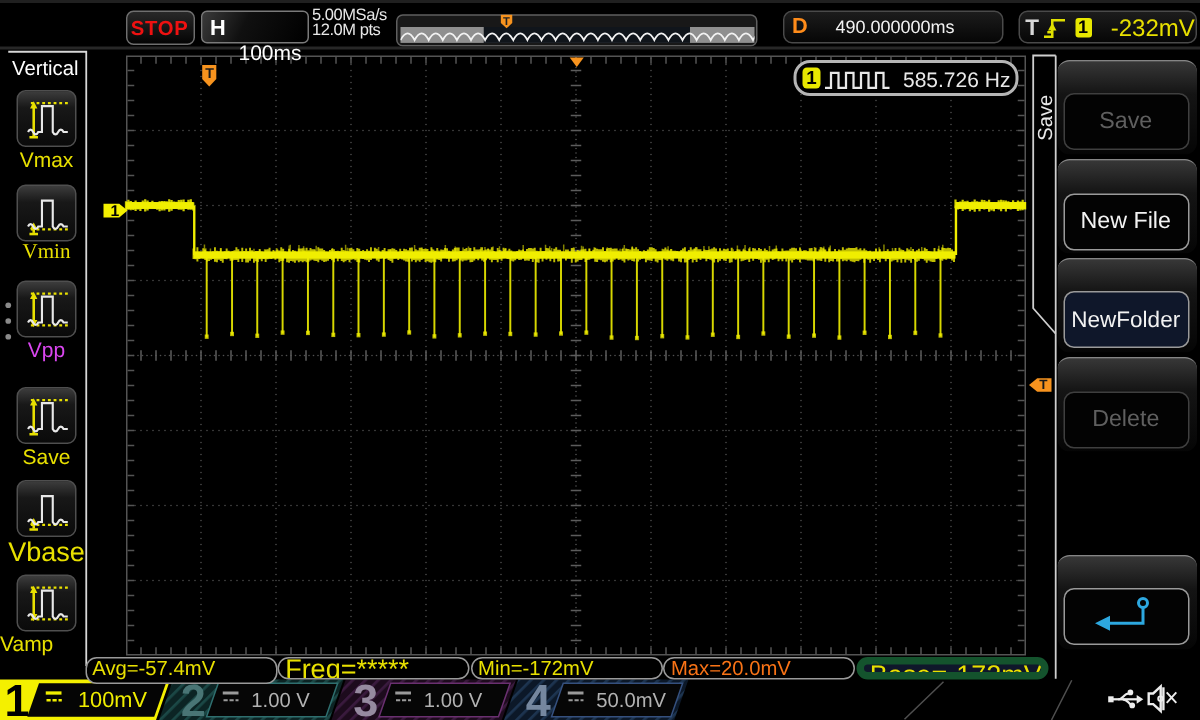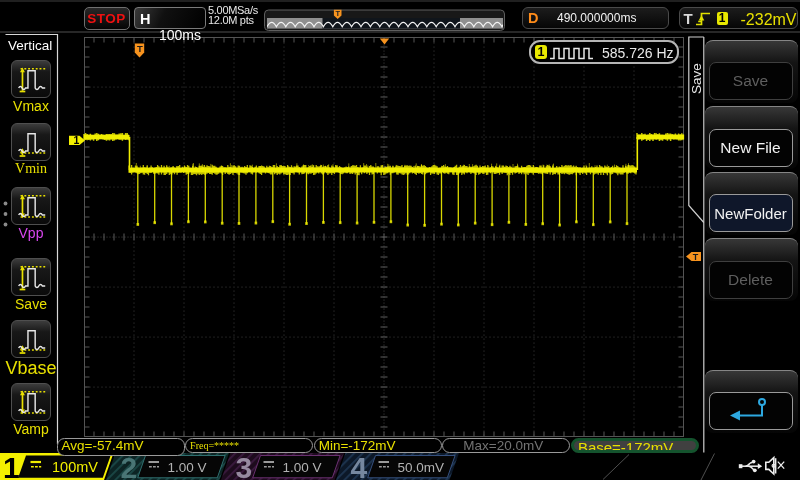--- a/index.html
+++ b/index.html
@@ -205,33 +205,33 @@
       </svg></div>
     <div style="position:absolute;left:0;top:357.5px;width:62px;text-align:center;font-size:18px;color:#e8e000;font-family:'Liberation Sans',sans-serif">Vbase</div>
     <div style="position:absolute;left:11px;top:383px;width:40px;height:38px;border-radius:6px;background:linear-gradient(#3c3c3c,#181818 30%,#0a0a0a);border:1px solid #4f4f4f;box-sizing:border-box"><svg width="38" height="36" viewBox="0 0 40 38">
         <path d="M9 8.2h26" stroke="#e8e000" stroke-width="1.6" stroke-dasharray="2 2" fill="none"></path>
         <path d="M9 30.6h26" stroke="#e8e000" stroke-width="1.6" stroke-dasharray="2 2" fill="none"></path>
         <path d="M11 10V29" stroke="#e8e000" stroke-width="1.8"></path>
         <polygon points="11,6.9 8.4,12 13.6,12" fill="#e8e000"></polygon>
         <polygon points="11,31.8 8.4,26.8 13.6,26.8" fill="#e8e000"></polygon>
         <path d="M7 28.5c1 -2.2 2.6 -2.2 3.6 0c1 2.2 2.6 2.2 3.6 0h2.6V10.3h7.6v18.2c1 2.2 2.8 2.2 3.8 0c1 -2.2 2.8 -2.2 3.8 0h3" stroke="#e8e8e8" stroke-width="1.5" fill="none"></path>
       </svg></div>
-    <div style="position:absolute;left:0;top:420.5px;width:62px;text-align:center;font-size:14px;color:#e8e000;font-family:'Liberation Sans',sans-serif">Vamp</div>
+    <div style="position:absolute;left:0;top:420.5px;width:62px;font-size:14px;color:#e8e000;font-family:'Liberation Sans',sans-serif">Vamp</div>
 <div style="position:absolute;left:678px;top:71px;width:37px;height:15px;color:#e8e8e8;font-size:13.5px;font-family:'Liberation Sans',sans-serif;text-align:center;transform:rotate(-90deg);white-space:nowrap">Save</div>
     <div style="position:absolute;left:705px;top:39.5px;width:93px;height:63px;border-radius:8px;background:linear-gradient(#373737,#141414 35%,#050505);border-top:1px solid #858585;box-sizing:border-box"></div>
     <div style="position:absolute;left:708.5px;top:62.0px;width:84px;height:38px;border-radius:7px;background:#030303;border:1.5px solid #3f3f3f;box-sizing:border-box;display:flex;align-items:center;justify-content:center;color:#5f5f5f;font-size:15.5px;font-family:'Liberation Sans',sans-serif">Save</div>
     <div style="position:absolute;left:705px;top:106px;width:93px;height:63px;border-radius:8px;background:linear-gradient(#373737,#141414 35%,#050505);border-top:1px solid #858585;box-sizing:border-box"></div>
     <div style="position:absolute;left:708.5px;top:128.5px;width:84px;height:38px;border-radius:7px;background:#030303;border:1.5px solid #9a9a9a;box-sizing:border-box;display:flex;align-items:center;justify-content:center;color:#f2f2f2;font-size:15.5px;font-family:'Liberation Sans',sans-serif">New File</div>
     <div style="position:absolute;left:705px;top:171.8px;width:93px;height:63px;border-radius:8px;background:linear-gradient(#373737,#141414 35%,#050505);border-top:1px solid #858585;box-sizing:border-box"></div>
     <div style="position:absolute;left:708.5px;top:194.3px;width:84px;height:38px;border-radius:7px;background:#0f172a;border:1.5px solid #9a9a9a;box-sizing:border-box;display:flex;align-items:center;justify-content:center;color:#f2f2f2;font-size:15px;font-family:'Liberation Sans',sans-serif">NewFolder</div>
     <div style="position:absolute;left:705px;top:238px;width:93px;height:63px;border-radius:8px;background:linear-gradient(#373737,#141414 35%,#050505);border-top:1px solid #858585;box-sizing:border-box"></div>
     <div style="position:absolute;left:708.5px;top:260.5px;width:84px;height:38px;border-radius:7px;background:#030303;border:1.5px solid #3f3f3f;box-sizing:border-box;display:flex;align-items:center;justify-content:center;color:#5f5f5f;font-size:15.5px;font-family:'Liberation Sans',sans-serif">Delete</div>
     <div style="position:absolute;left:705px;top:369.5px;width:93px;height:63px;border-radius:8px;background:linear-gradient(#373737,#141414 35%,#050505);border-top:1px solid #858585;box-sizing:border-box"></div>
     <div style="position:absolute;left:708.5px;top:392.0px;width:84px;height:38px;border-radius:7px;background:#030303;border:1.5px solid #9a9a9a;box-sizing:border-box"><svg width="81" height="35" viewBox="0 0 81 35">
         <path d="M28 22.5H52V12" stroke="#2da8e0" stroke-width="2" fill="none"></path>
         <polygon points="20,22.5 30,17.5 30,27.5" fill="#2da8e0"></polygon>
         <circle cx="52" cy="9" r="3" fill="none" stroke="#2da8e0" stroke-width="2"></circle>
       </svg></div>
 <div style="position:absolute;left:56.5px;top:437.5px;width:128px;height:18px;border-radius:7.5px;border:1px solid #9a9a9a;background:#000;box-sizing:border-box;color:#e8e000;font-size:13.5px;line-height:14.5px;padding-left:4px;font-family:'Liberation Sans',sans-serif;overflow:hidden">Avg=-57.4mV</div>
-    <div style="position:absolute;left:185.1px;top:437.5px;width:128px;height:15px;border-radius:7.5px;border:1px solid #9a9a9a;background:#000;box-sizing:border-box;color:#e8e000;font-size:10px;line-height:14.5px;padding-left:4px;font-family:Liberation Serif, serif;overflow:hidden">Freq=*****</div>
+    <div style="position:absolute;left:185.1px;top:437.5px;width:128px;height:15px;border-radius:7.5px;border:1px solid #9a9a9a;background:#000;box-sizing:border-box;color:#e8e000;font-size:18px;line-height:14.5px;padding-left:4px;font-family:Liberation Sans, sans-serif;overflow:hidden">Freq=*****</div>
     <div style="position:absolute;left:313.7px;top:437.5px;width:128px;height:15px;border-radius:7.5px;border:1px solid #9a9a9a;background:#000;box-sizing:border-box;color:#e8e000;font-size:13.5px;line-height:14.5px;padding-left:4px;font-family:'Liberation Sans',sans-serif;overflow:hidden">Min=-172mV</div>
-    <div style="position:absolute;left:442.3px;top:437.5px;width:128px;height:15px;border-radius:7.5px;border:1px solid #9a9a9a;background:#000;box-sizing:border-box;color:#737373;font-size:13.5px;line-height:14.5px;padding-left:20px;font-family:'Liberation Sans',sans-serif;overflow:hidden">Max=20.0mV</div>
-    <div style="position:absolute;left:570.9px;top:437.5px;width:128px;height:15px;border-radius:7.5px;border:3px solid #14532d;background:#404040;box-sizing:border-box;color:#e8e000;font-size:15px;line-height:14.5px;padding-left:4px;font-family:'Liberation Sans',sans-serif;overflow:hidden">Base=-172mV</div>
+    <div style="position:absolute;left:442.3px;top:437.5px;width:128px;height:15px;border-radius:7.5px;border:1px solid #9a9a9a;background:#000;box-sizing:border-box;color:#f97316;font-size:13.5px;line-height:14.5px;padding-left:4px;font-family:'Liberation Sans',sans-serif;overflow:hidden">Max=20.0mV</div>
+    <div style="position:absolute;left:570.9px;top:437.5px;width:128px;height:15px;border-radius:7.5px;border:5px solid #14532d;background:#0f172a;box-sizing:border-box;color:#e8e000;font-size:18px;line-height:14.5px;padding-left:4px;font-family:'Liberation Sans',sans-serif;overflow:hidden">Base=-172mV</div>
 </div>
 </body></html>

